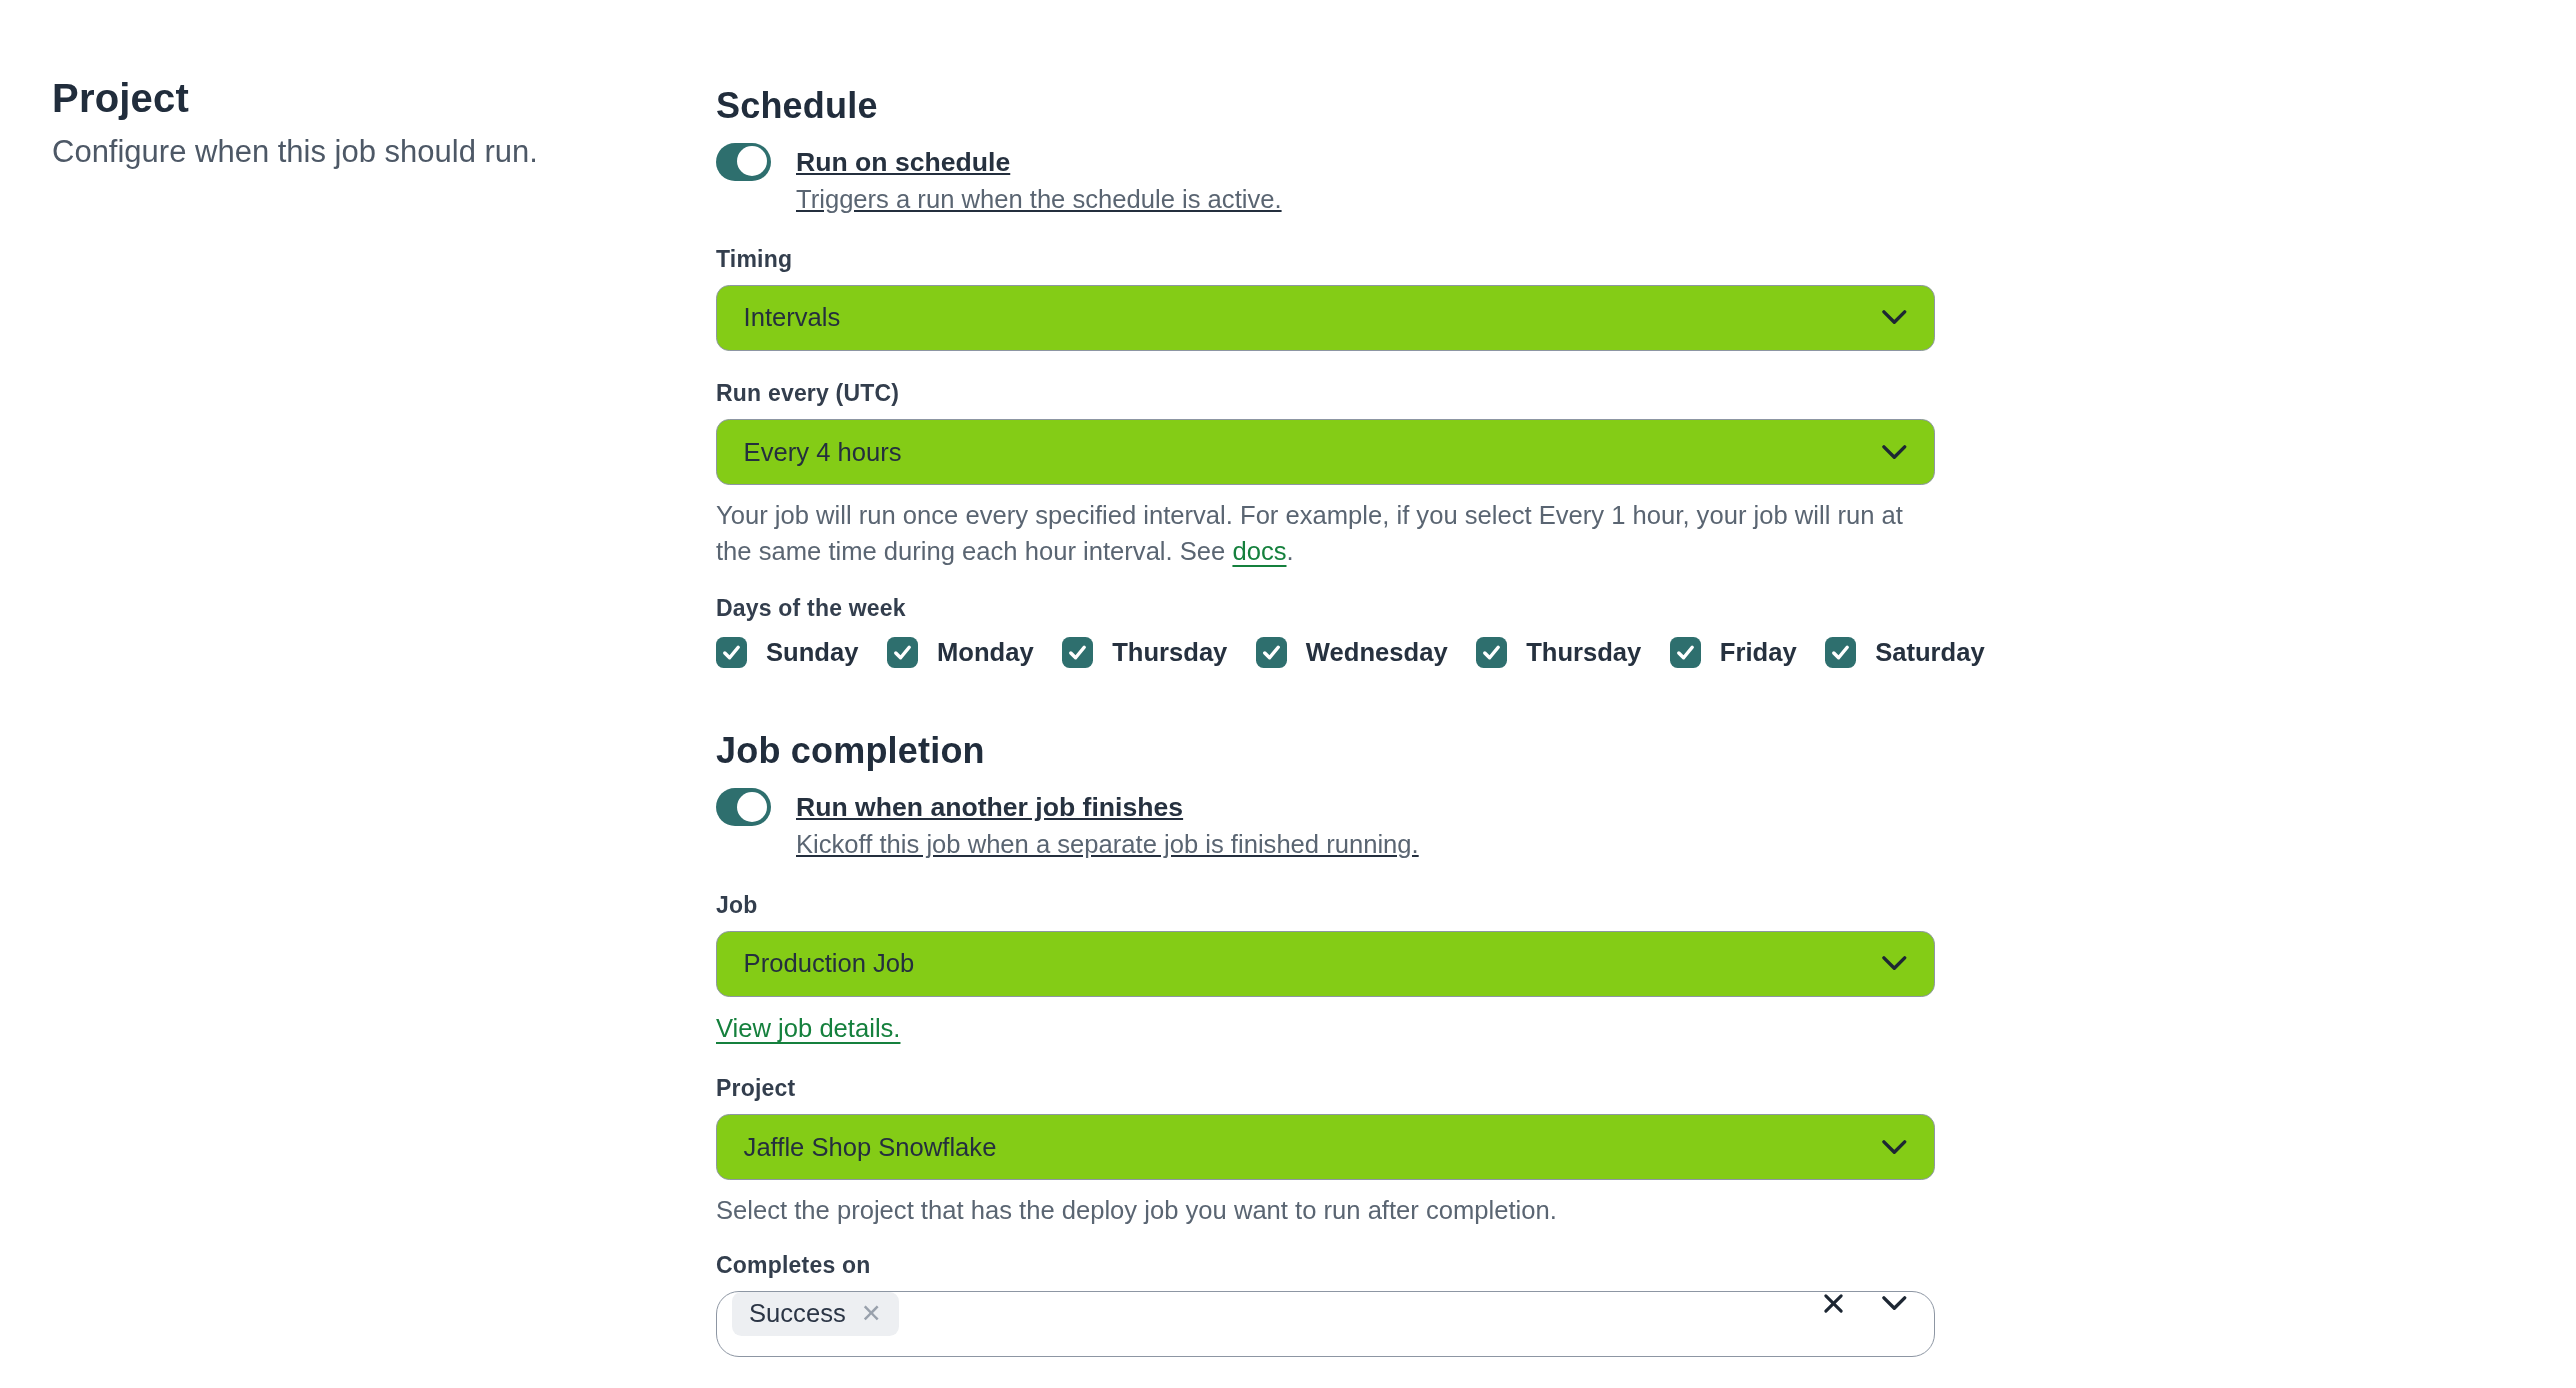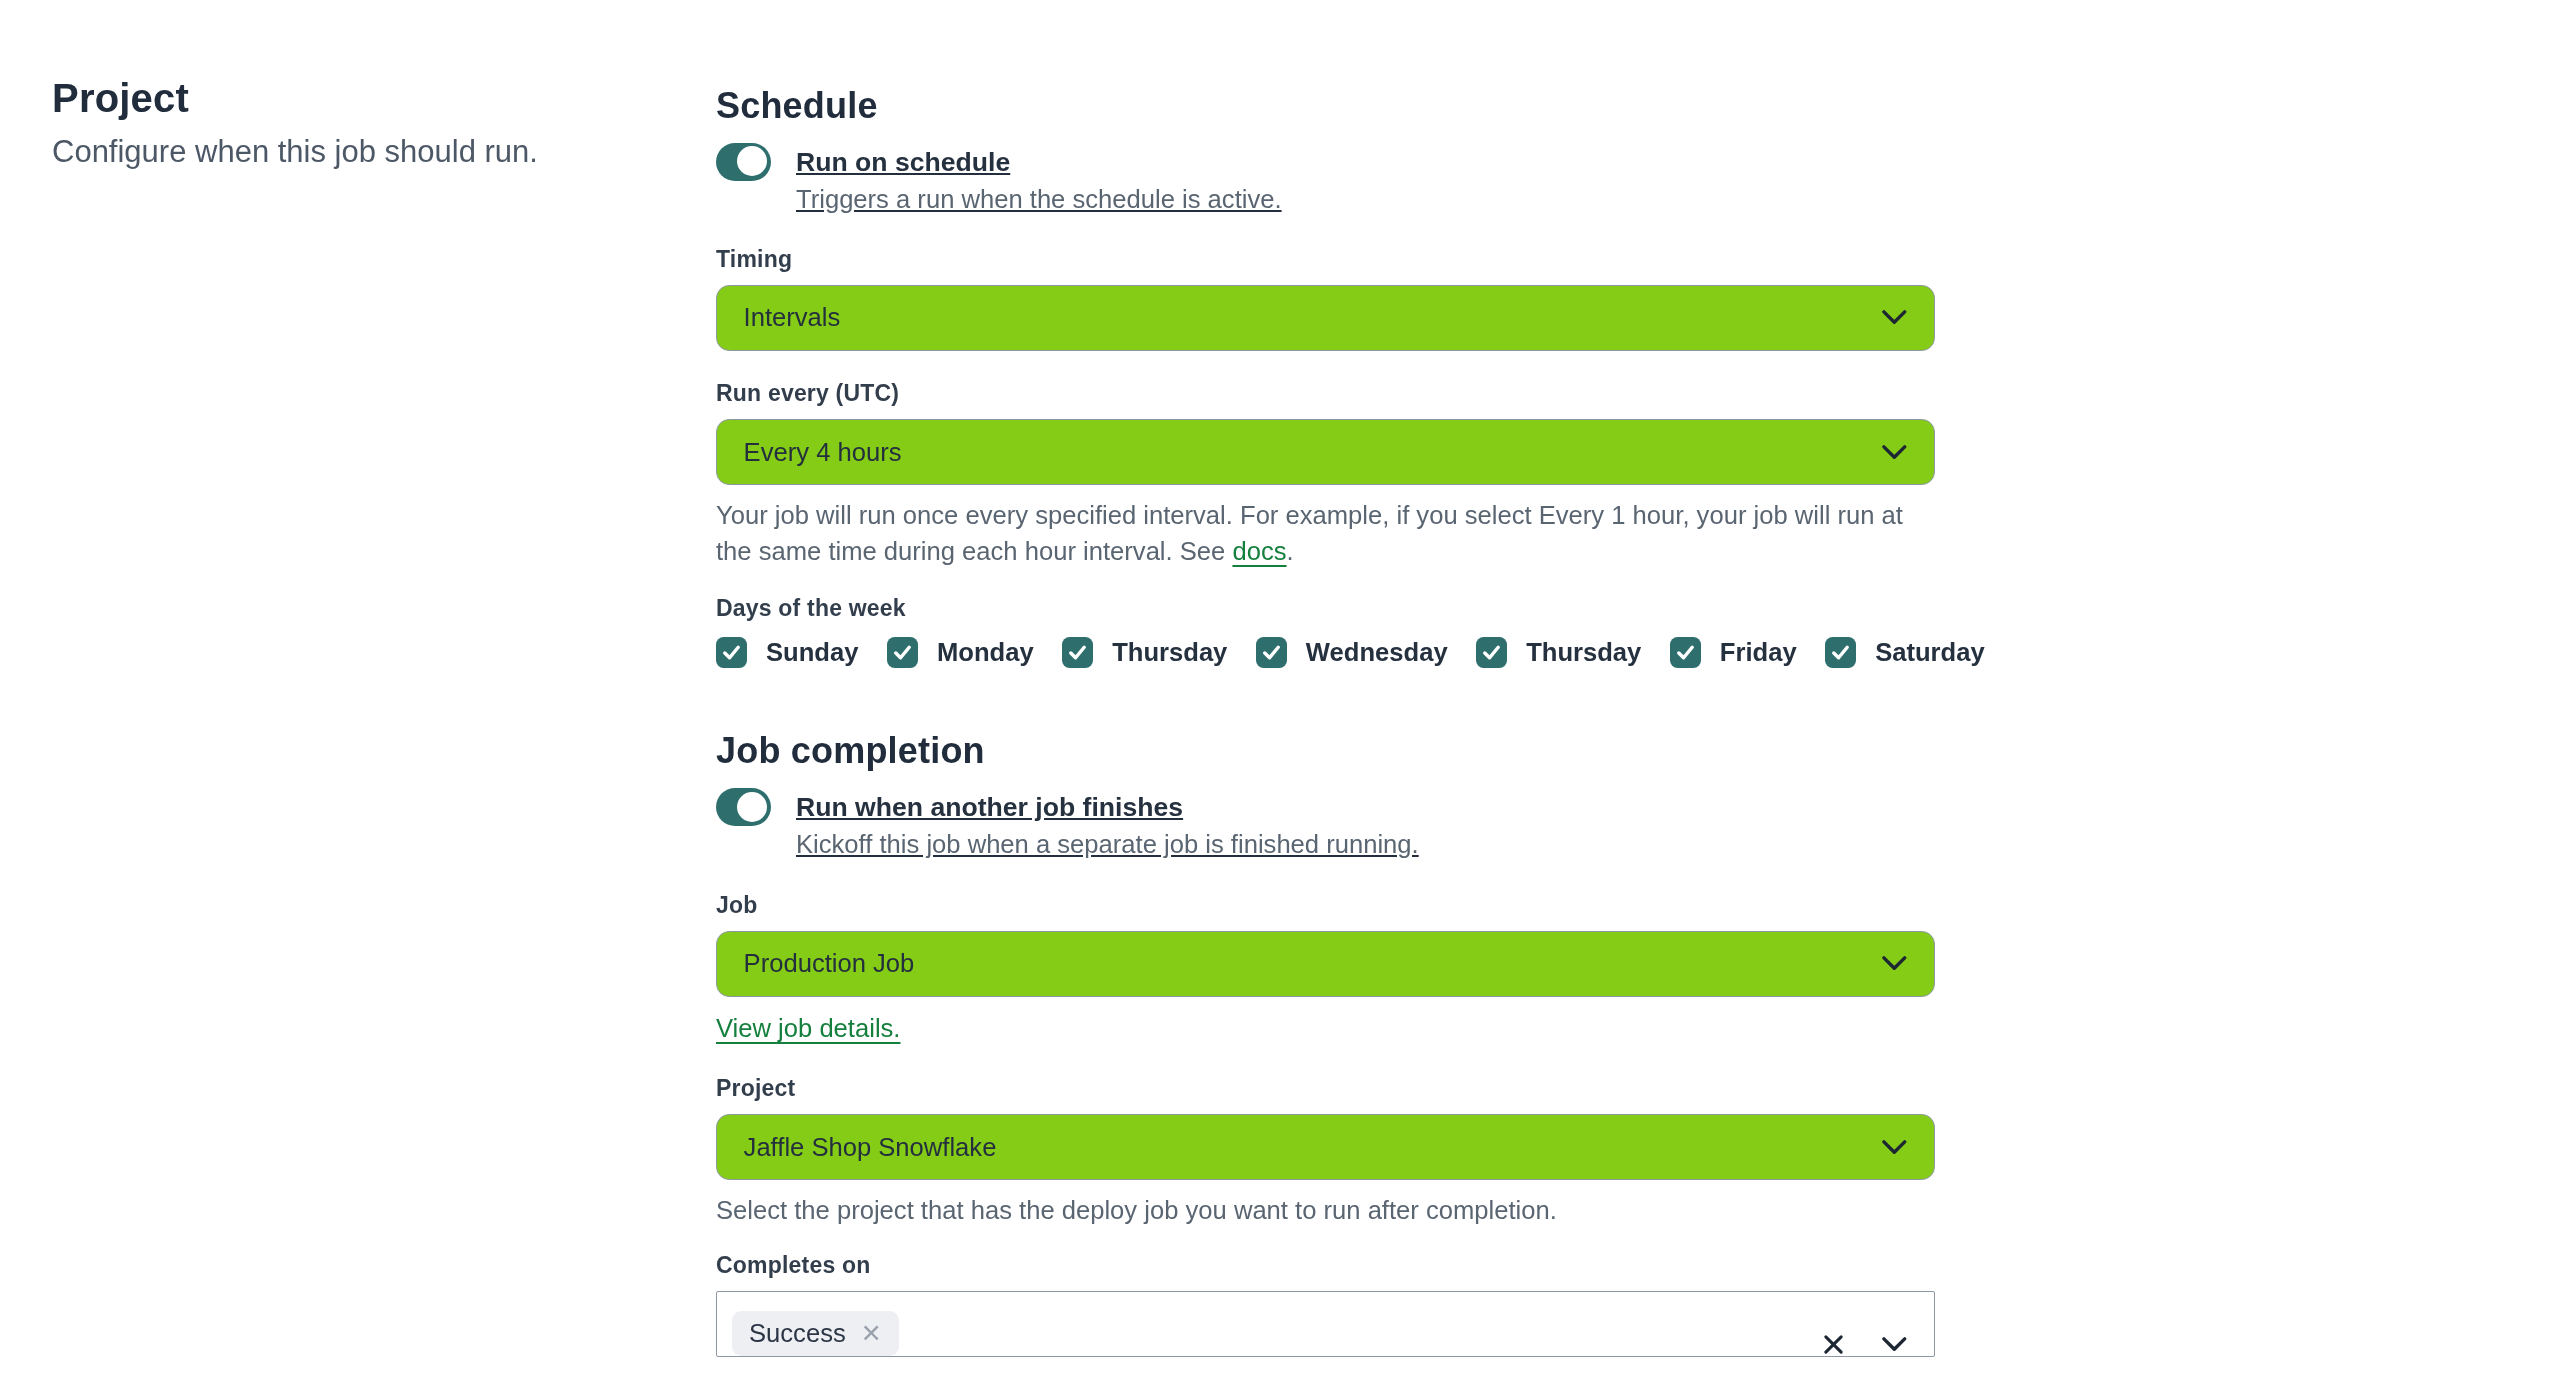--- a/index.html
+++ b/index.html
@@ -60,22 +60,22 @@
   .day-item { display: flex; align-items: center; margin-right: 28.5px; cursor: pointer; }
   .checkbox {
     width: 31px; height: 31px; border-radius: 7.6px; background: #2e6f6e;
     display: inline-flex; align-items: center; justify-content: center; flex: 0 0 auto;
   }
   .day-label { font-size: 25.6px; font-weight: 700; color: #26313f; margin-left: 19px; }
 
   
   .multiselect {
     margin-top: 11.4px; height: 66px; width: 100%;
-    border: 1.9px solid #8d96a3; border-radius: 2px; background: #ffffff;
-    display: flex; align-items: flex-end; justify-content: space-between;
+    border: 1.9px solid #8d96a3; border-radius: 23px; background: #ffffff;
+    display: flex; align-items: flex-start; justify-content: space-between;
     padding: 0 26.6px 0 15px; cursor: text;
   }
   .tag {
     display: inline-flex; align-items: center; background: #edeff2;
     border-radius: 9.5px; padding: 7.6px 17px; font-size: 25.6px; color: #2b3545;
   }
   .tag-remove { margin-left: 15px; color: #99a1ac; font-size: 25px; line-height: 25px; cursor: pointer; }
   .ms-icons { display: flex; align-items: center; gap: 36px; }
   .clear-btn { display: inline-flex; cursor: pointer; }
 </style>

